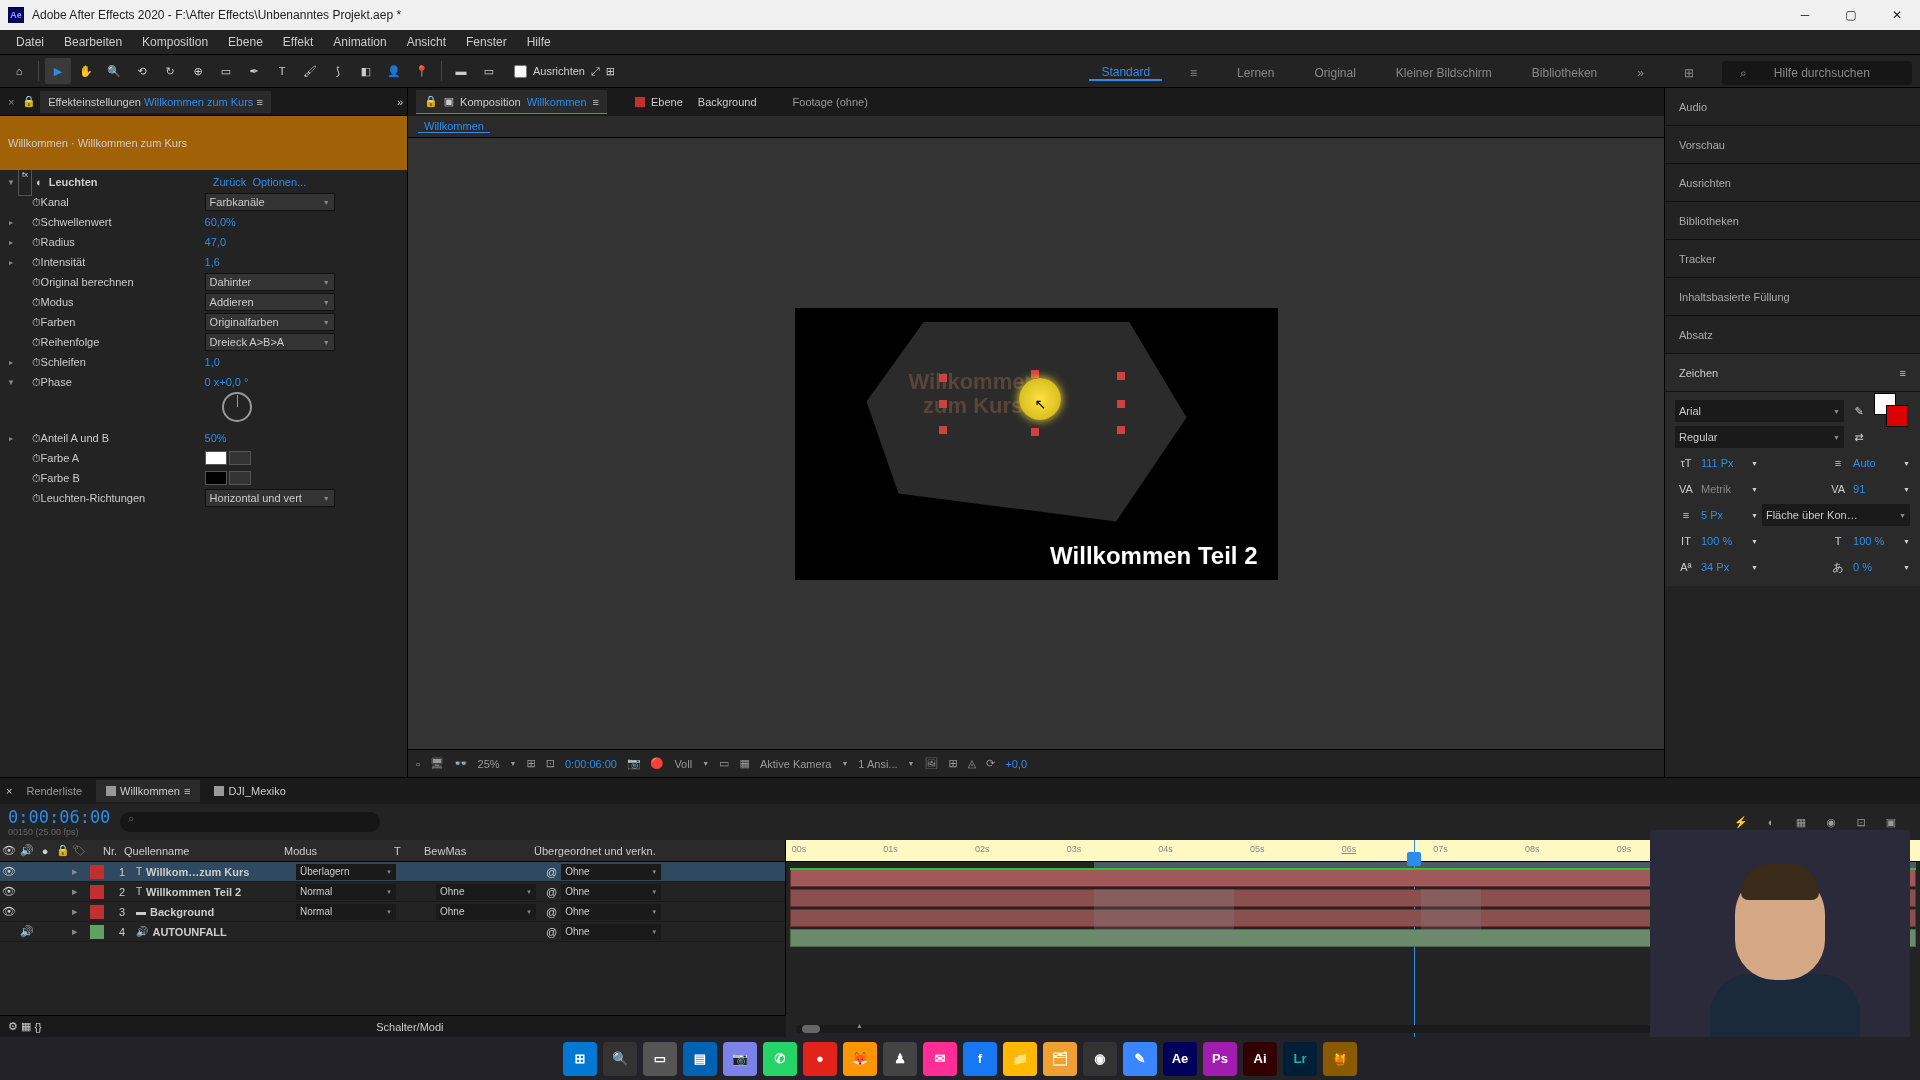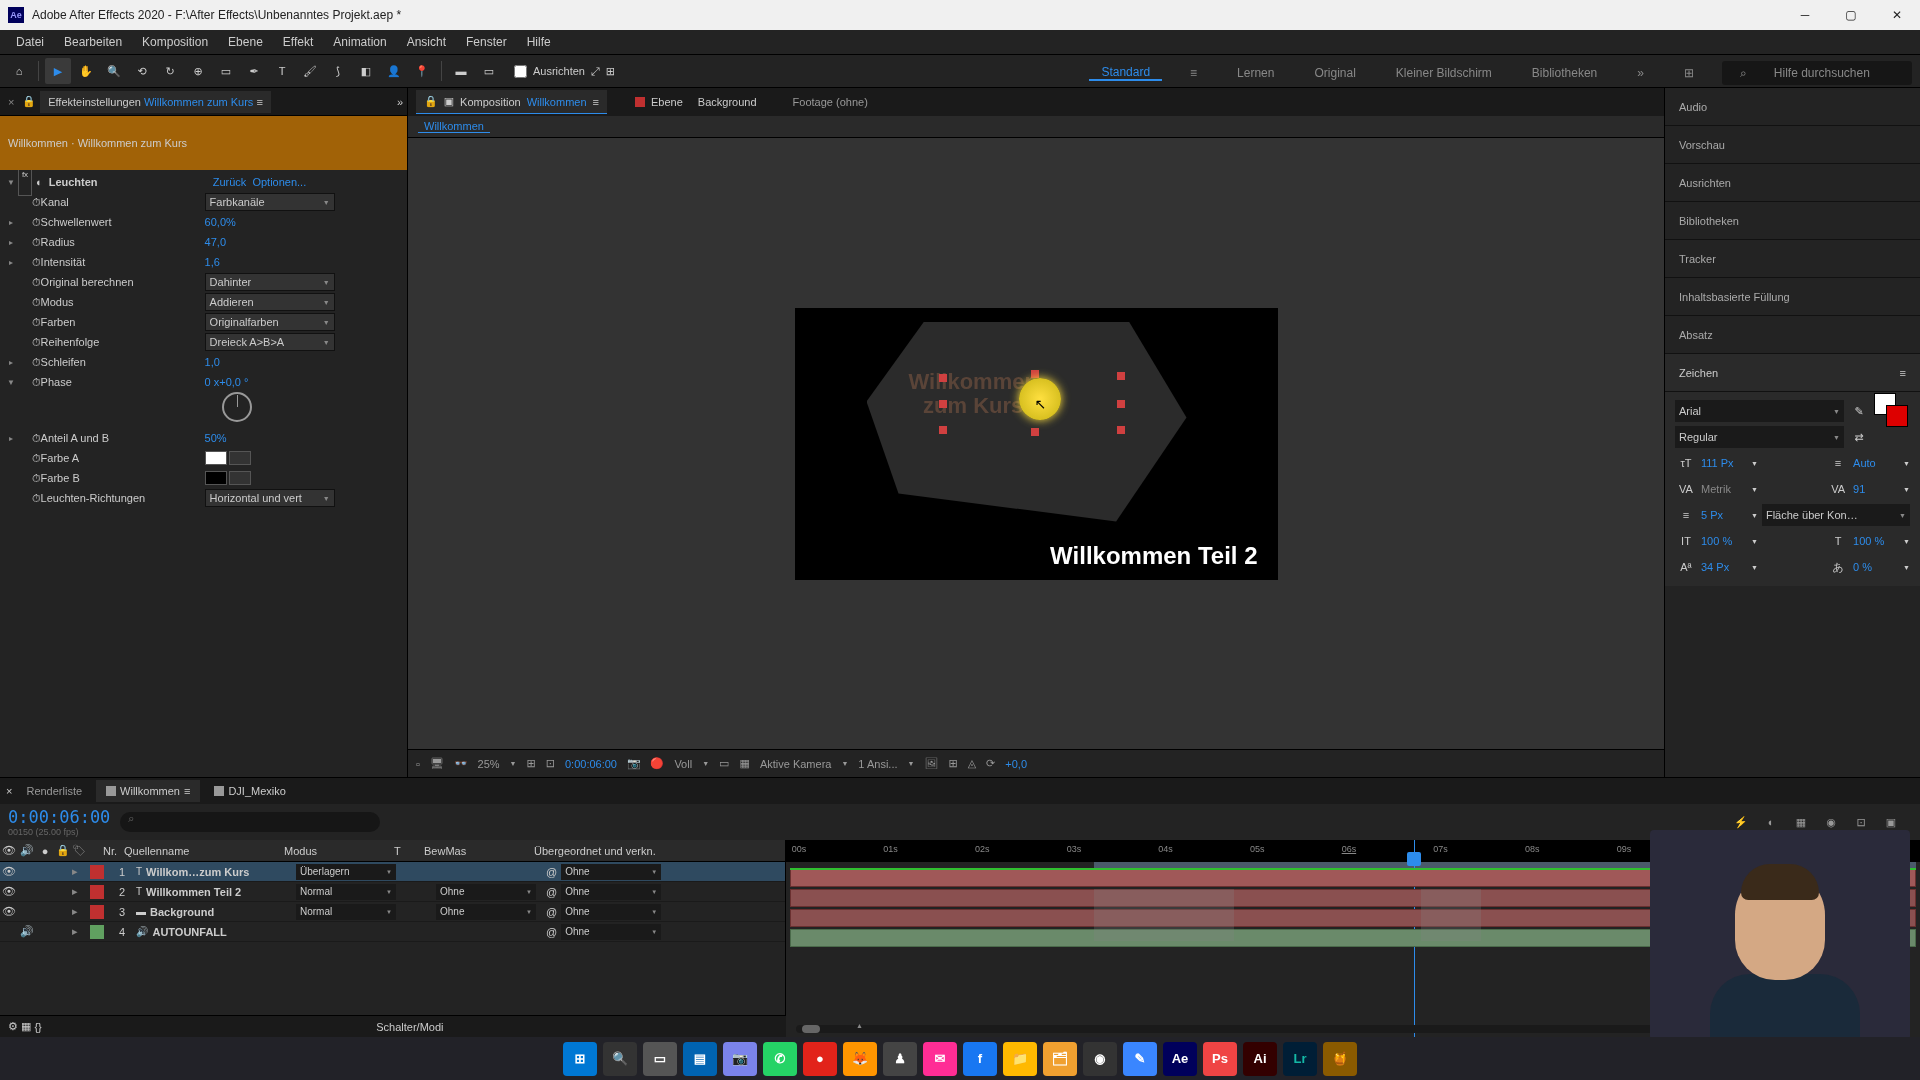--- a/index.html
+++ b/index.html
@@ -104,21 +104,21 @@
 .vis-cell { width:14px; height:14px; margin:0 2px; display:flex; align-items:center; justify-content:center; }
 .col-nr { width:28px; text-align:center; }
 .col-swatch { width:14px; height:14px; margin:0 4px; }
 .col-name { width:160px; overflow:hidden; white-space:nowrap; display:flex; align-items:center; gap:4px; }
 .col-mode { width:110px; }
 .col-t { width:30px; }
 .col-bew { width:110px; }
 .col-par { width:136px; }
 .mini-dd { background:#1a1a1a; height:16px; width:100px; padding:0 4px; display:flex; align-items:center; justify-content:space-between; font-size:10px; }
 .mini-dd::after { content:"▼"; font-size:6px; color:#888; }
-.ruler { height:22px; background:#000000; position:relative; border-bottom:1px solid #000; }
+.ruler { height:22px; background:#fef9c3; position:relative; border-bottom:1px solid #000; }
 .tick { position:absolute; top:4px; font-size:9px; color:#888; }
 .playhead { position:absolute; top:0; bottom:0; width:1px; background:#2d8ceb; }
 .playhead-head { position:absolute; top:12px; width:14px; height:14px; background:#2d8ceb; border-radius:2px; transform:translateX(-7px); }
 .workarea { position:absolute; top:22px; height:6px; background:#4a5a6a; left:308px; right:4px; }
 .bar { position:absolute; height:18px; background:#8a5050; border:1px solid #6a3030; }
 .bar.sel { background:#a05858; }
 .bar.bg { background:#6a8a6a; border-color:#4a6a4a; }
 .fade { position:absolute; height:52px; background:rgba(130,130,130,0.25); }
 .footer-row { height:22px; background:#1a1a1a; border-top:1px solid #000; display:flex; align-items:center; padding:0 8px; color:#888; }
 
@@ -663,17 +663,17 @@
     <div class="tb-icon" style="background: rgb(226, 35, 26); color: rgb(255, 255, 255); font-size: 13px; font-weight: bold;">●</div>
     <div class="tb-icon" style="background: rgb(255, 149, 0); color: rgb(255, 255, 255); font-size: 13px; font-weight: bold;">🦊</div>
     <div class="tb-icon" style="background: rgb(68, 68, 68); color: rgb(255, 255, 255); font-size: 13px; font-weight: bold;">♟</div>
     <div class="tb-icon" style="background: rgb(255, 45, 149); color: rgb(255, 255, 255); font-size: 13px; font-weight: bold;">✉</div>
     <div class="tb-icon" style="background: rgb(24, 119, 242); color: rgb(255, 255, 255); font-size: 13px; font-weight: bold;">f</div>
     <div class="tb-icon" style="background: rgb(255, 185, 0); color: rgb(255, 255, 255); font-size: 13px; font-weight: bold;">📁</div>
     <div class="tb-icon" style="background: rgb(240, 160, 48); color: rgb(255, 255, 255); font-size: 13px; font-weight: bold;">🗂</div>
     <div class="tb-icon" style="background: rgb(51, 51, 51); color: rgb(255, 255, 255); font-size: 13px; font-weight: bold;">◉</div>
     <div class="tb-icon" style="background: rgb(58, 134, 255); color: rgb(255, 255, 255); font-size: 13px; font-weight: bold;">✎</div>
     <div class="tb-icon" style="background: rgb(0, 0, 91); color: rgb(255, 255, 255); font-size: 13px; font-weight: bold;">Ae</div>
-    <div class="tb-icon" style="background: #ef4444; color: rgb(255, 255, 255); font-size: 13px; font-weight: bold;">Ps</div>
+    <div class="tb-icon" style="background: #a21caf; color: rgb(255, 255, 255); font-size: 13px; font-weight: bold;">Ps</div>
     <div class="tb-icon" style="background: rgb(51, 0, 0); color: rgb(255, 255, 255); font-size: 13px; font-weight: bold;">Ai</div>
     <div class="tb-icon" style="background: rgb(0, 30, 54); color: #14b8a6; font-size: 13px; font-weight: bold;">Lr</div>
     <div class="tb-icon" style="background: rgb(138, 90, 0); color: rgb(255, 255, 255); font-size: 13px; font-weight: bold;">🍯</div>
   </div>
 
 </body></html>

